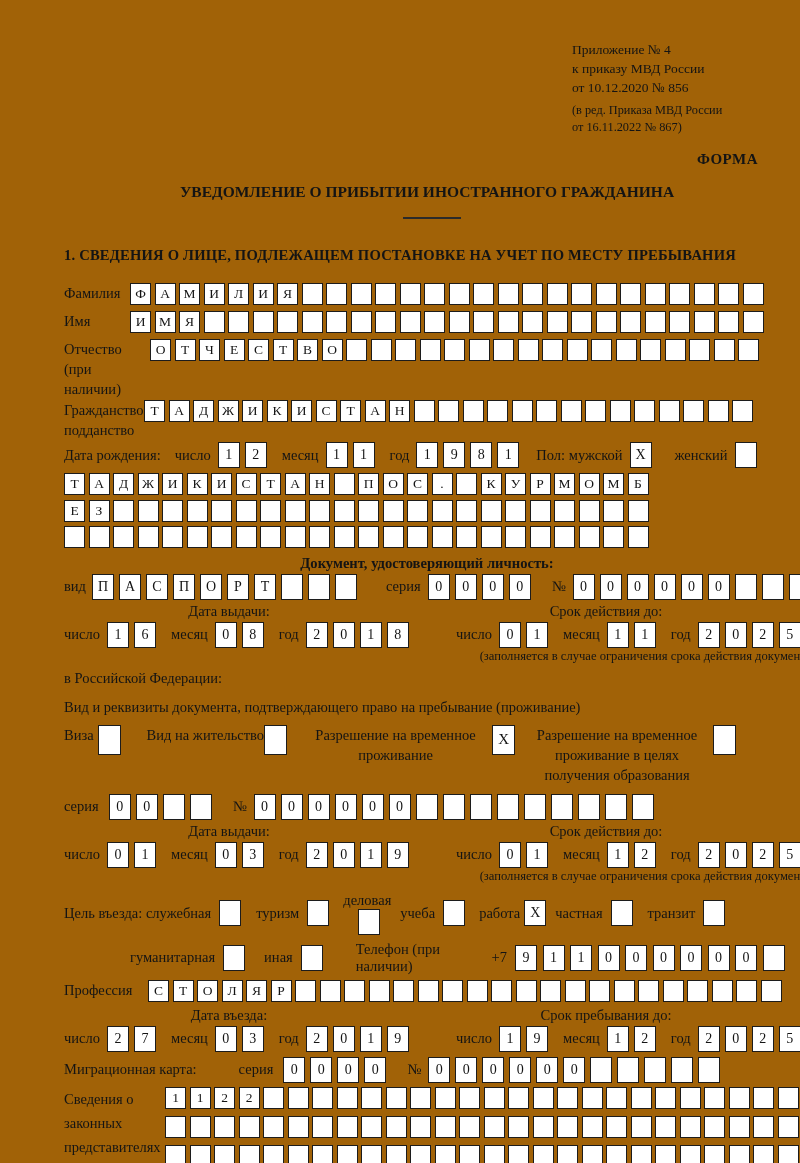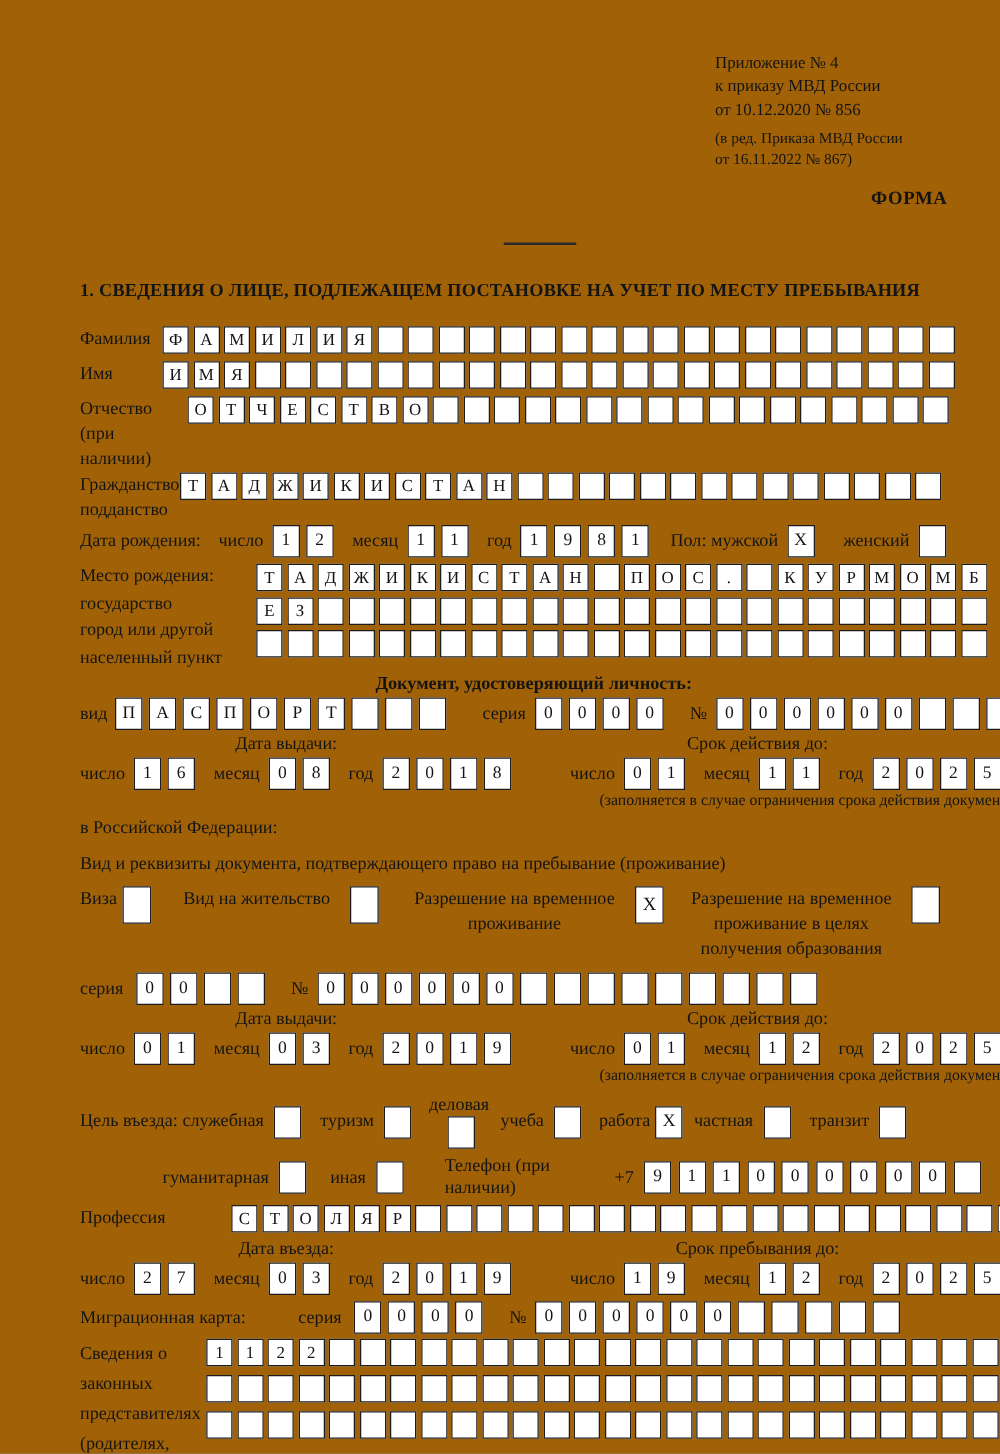--- a/index.html
+++ b/index.html
@@ -78,20 +78,21 @@
     <div>от 10.12.2020 № 856</div>
     <div class="amend">
       <div>(в ред. Приказа МВД России</div>
       <div>от 16.11.2022 № 867)</div>
     </div>
   </div>
 
   <div class="forma">ФОРМА</div>
 
   <div class="title">
+    <div>УВЕДОМЛЕНИЕ О ПРИБЫТИИ ИНОСТРАННОГО ГРАЖДАНИНА</div>
     <div><span class="blank-line"></span></div>
   </div>
 
   <div class="sec-heading">1. СВЕДЕНИЯ О ЛИЦЕ, ПОДЛЕЖАЩЕМ ПОСТАНОВКЕ НА УЧЕТ ПО МЕСТУ ПРЕБЫВАНИЯ</div>
 
   <div class="row" style="margin-top:19px;">
     <div class="lbl" style="width:66px;">Фамилия</div>
     <div class="boxes">
         <span class="cell">Ф</span>
         <span class="cell">А</span>
@@ -245,26 +246,20 @@
     <span class="boxes md">
         <span class="cell">X</span>
       </span>
     <span class="w" style="margin-left:8px;">женский</span>
     <span class="boxes md">
         <span class="cell"></span>
       </span>
   </div>
 
   <div class="row mt5">
-    <div class="lab-col" style="width:141px;line-height:21.5px;">
-      <div>Место рождения:</div>
-      <div>государство</div>
-      <div>город или другой</div>
-      <div>населенный пункт</div>
-    </div>
     <div class="box-stack">
       <div class="boxes">
           <span class="cell">Т</span>
           <span class="cell">А</span>
           <span class="cell">Д</span>
           <span class="cell">Ж</span>
           <span class="cell">И</span>
           <span class="cell">К</span>
           <span class="cell">И</span>
           <span class="cell">С</span>
@@ -429,21 +424,21 @@
   <div class="intro">Вид и реквизиты документа, подтверждающего право на пребывание (проживание)</div>
 
   <div class="visa-row">
     <div class="visa-opt">
       <span class="vlabel" style="margin-right:4px;">Виза</span>
       <span class="boxes lg">
           <span class="cell"></span>
         </span>
     </div>
     <div class="visa-opt" style="margin-left:26px;">
-      <span class="vlabel" style="margin-right:16px;">Вид на жительство</span>
+      <span class="vlabel" style="">Вид на жительство</span>
       <span class="boxes lg">
           <span class="cell"></span>
         </span>
     </div>
     <div class="visa-opt" style="margin-left:22px;">
       <span class="vlabel c" style="width:173px;margin-right:10px;">Разрешение на временное проживание</span>
       <span class="boxes lg">
           <span class="cell">X</span>
         </span>
     </div>
@@ -598,21 +593,21 @@
         <span class="cell">0</span>
         <span class="cell">0</span>
         <span class="cell">0</span>
         <span class="cell">0</span>
         <span class="cell">0</span>
         <span class="cell">0</span>
         <span class="cell"></span>
       </span>
   </div>
 
-  <div class="row" style="margin-top:5px;gap:37px;">
+  <div class="row" style="margin-top:5px;">
     <div class="lbl" style="width:84px;">Профессия</div>
     <div class="boxes">
         <span class="cell">С</span>
         <span class="cell">Т</span>
         <span class="cell">О</span>
         <span class="cell">Л</span>
         <span class="cell">Я</span>
         <span class="cell">Р</span>
         <span class="cell"></span>
         <span class="cell"></span>

